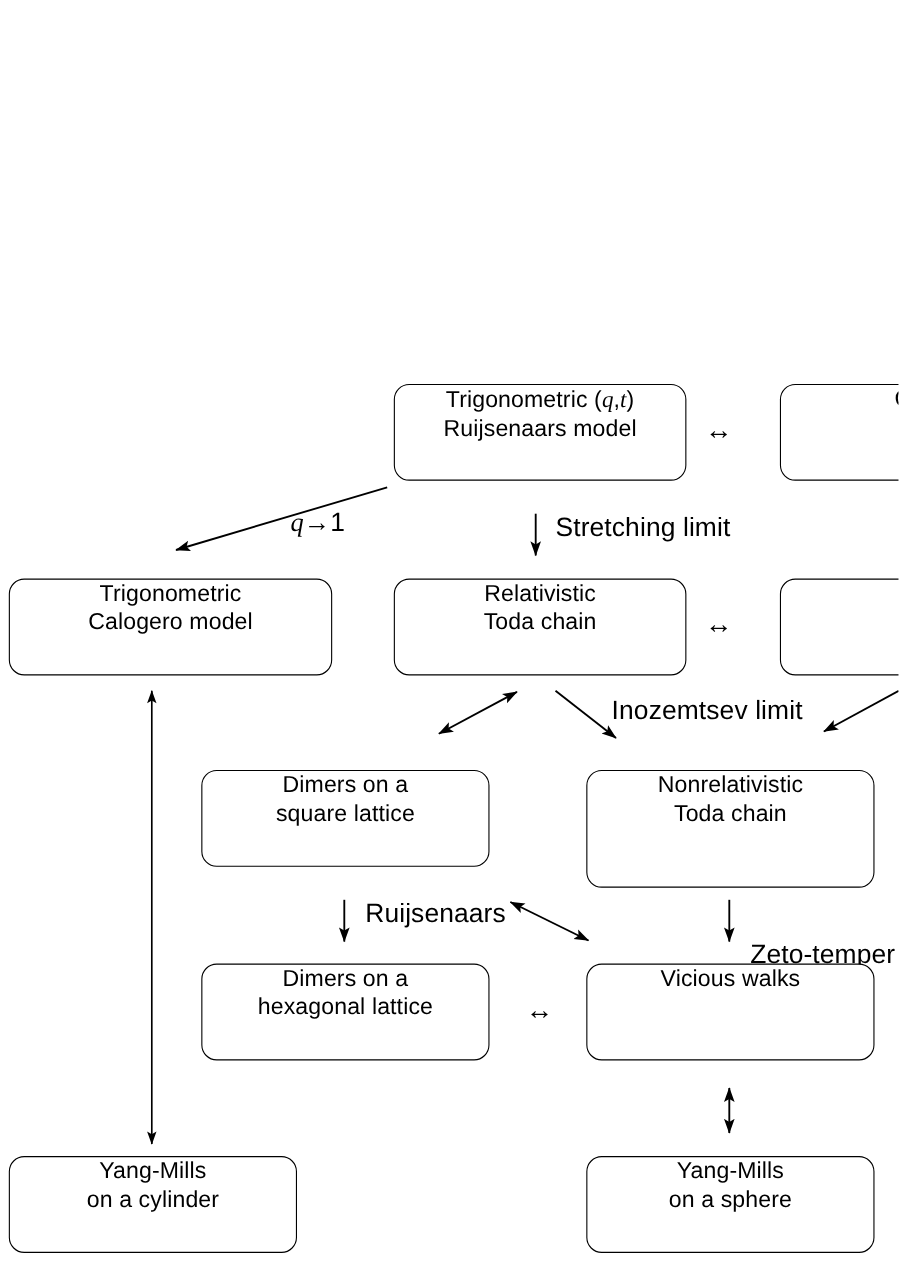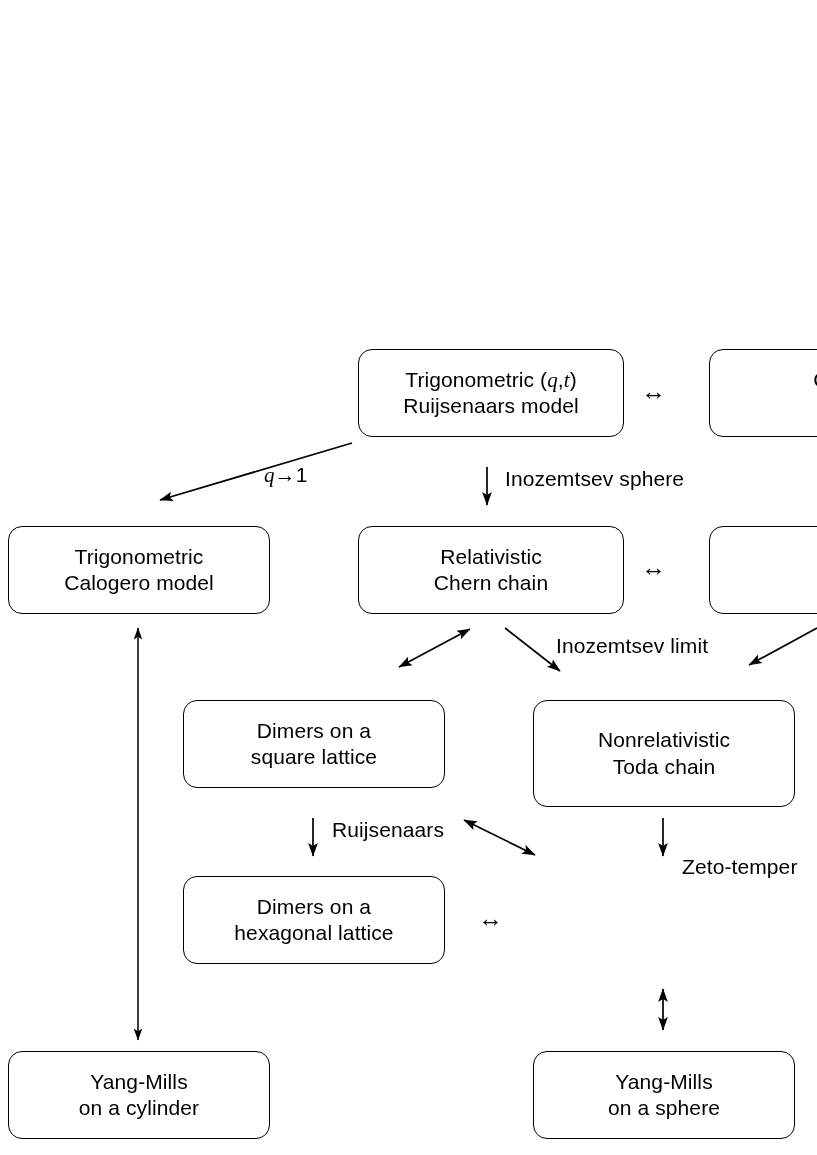--- a/index.html
+++ b/index.html
@@ -16,36 +16,36 @@
     font-family: "Liberation Sans", sans-serif;
     color: #000000;
   }
   .node {
     position: absolute;
     box-sizing: border-box;
     border: 1.3px solid #000000;
     border-radius: 14px;
     background: #ffffff;
     display: flex;
-    align-items: center;
+    align-items: flex-start;
     justify-content: center;
     text-align: center;
     font-size: 21px;
     line-height: 1.26;
     letter-spacing: 0.1px;
     white-space: pre-line;
     padding: 0 8px;
   }
   .node-label {
     display: block;
     white-space: pre-line;
   }
   .edge-label {
     position: absolute;
-    font-size: 21px;
+    font-size: 24px;
     line-height: 1.1;
     white-space: nowrap;
     letter-spacing: 0.1px;
   }
   .math-i {
     font-family: "Liberation Serif", serif;
     font-style: italic;
   }
   svg.arrows {
     position: absolute;
@@ -105,45 +105,45 @@
   <div class="edge-label" style="left:641px; top:378px; font-size:25px;">↔</div>
 
   <div class="edge-label" style="left:641px; top:554px; font-size:25px;">↔</div>
 
   <div class="edge-label" style="left:478px; top:905px; font-size:25px;">↔</div>
 
   <div class="edge-label" style="left:264px; top:463px;">
     <span class="math-i">q</span><span>→1</span>
   </div>
 
-  <div class="edge-label" style="left:505px; top:467px;">Inozemtsev sphere</div>
+  <div class="edge-label" style="left:505px; top:467px;">Stretching limit</div>
 
   <div class="edge-label" style="left:556px; top:634px;">Inozemtsev limit</div>
 
   <div class="edge-label" style="left:332px; top:818px;">Ruijsenaars</div>
 
   <div class="edge-label" style="left:682px; top:855px;">Zeto-temper</div>
 
   <div class="node" style="left:358px; top:349px; width:266px; height:88px;">
     <span class="node-label">Trigonometric&nbsp;(<span class="math-i">q</span>,<span class="math-i">t</span>)<br>Ruijsenaars model</span>
   </div>
 
   <div class="node" style="left:709px; top:349px; width:266px; height:88px;">
     <span class="node-label">Chern
 on</span>
   </div>
 
-  <div class="node" style="left:8px; top:526px; width:262px; height:88px;">
+  <div class="node" style="left:8px; top:526px; width:294px; height:88px;">
     <span class="node-label">Trigonometric
 Calogero model</span>
   </div>
 
   <div class="node" style="left:358px; top:526px; width:266px; height:88px;">
     <span class="node-label">Relativistic
-Chern chain</span>
+Toda chain</span>
   </div>
 
   <div class="node" style="left:709px; top:526px; width:266px; height:88px;">
     
   </div>
 
   <div class="node" style="left:183px; top:700px; width:262px; height:88px;">
     <span class="node-label">Dimers on a
 square lattice</span>
   </div>
@@ -151,20 +151,23 @@
   <div class="node" style="left:533px; top:700px; width:262px; height:107px;">
     <span class="node-label">Nonrelativistic
 Toda chain</span>
   </div>
 
   <div class="node" style="left:183px; top:876px; width:262px; height:88px;">
     <span class="node-label">Dimers on a
 hexagonal lattice</span>
   </div>
 
+  <div class="node" style="left:533px; top:876px; width:262px; height:88px;">
+    <span class="node-label">Vicious walks</span>
+  </div>
 
   <div class="node" style="left:8px; top:1051px; width:262px; height:88px;">
     <span class="node-label">Yang-Mills
 on a cylinder</span>
   </div>
 
   <div class="node" style="left:533px; top:1051px; width:262px; height:88px;">
     <span class="node-label">Yang-Mills
 on a sphere</span>
   </div>

